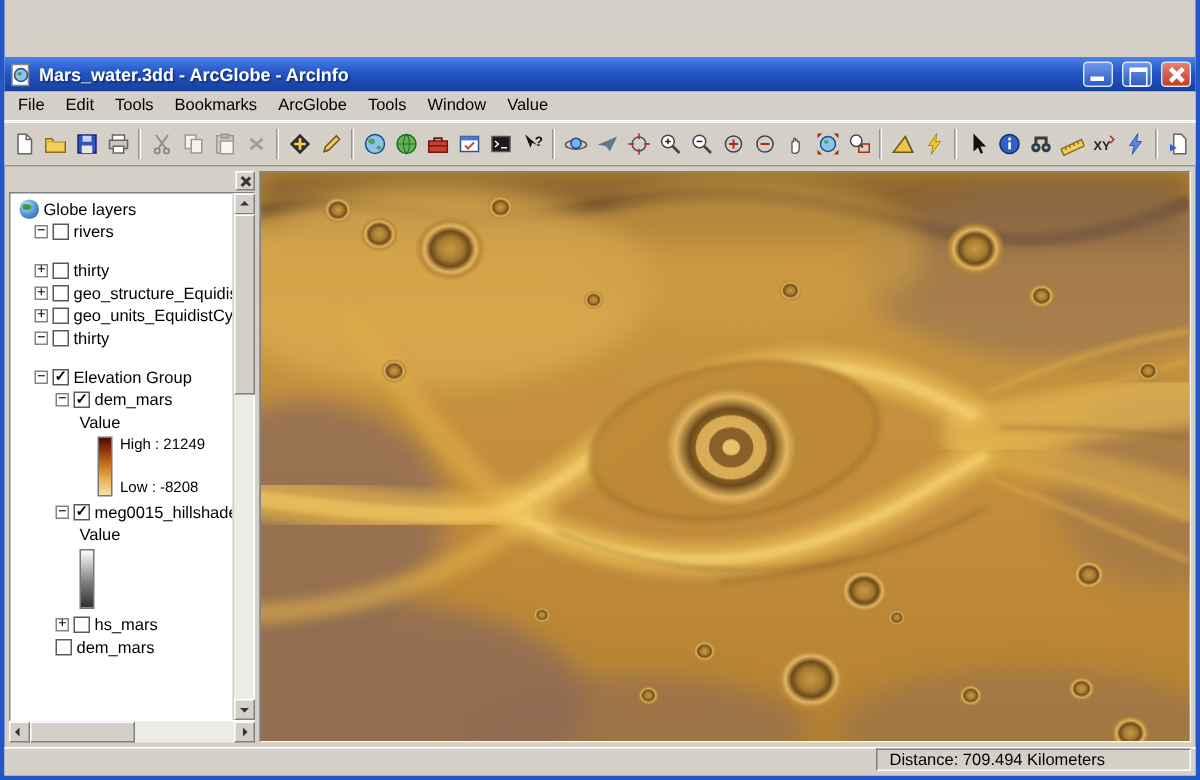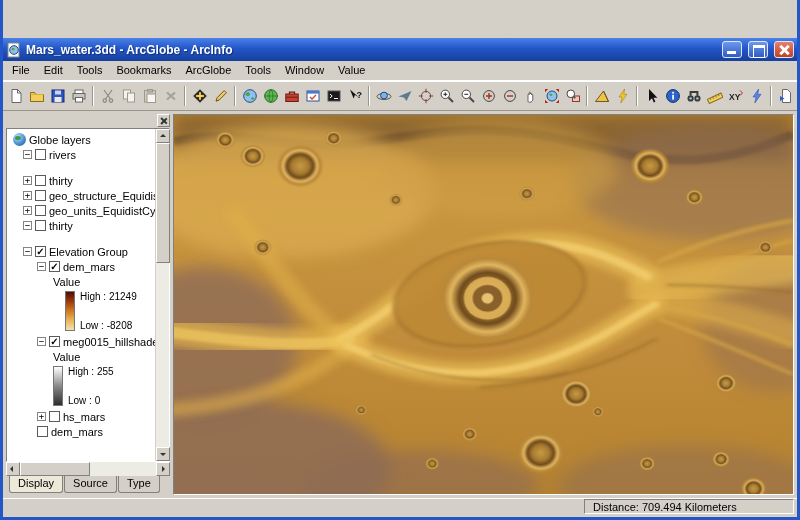--- a/index.html
+++ b/index.html
@@ -421,24 +421,20 @@
             <div class="trow" style="padding-left: 30px;">
               <span class="exp">−</span>
               <span class="chk">✓</span>
               <span class="lbl">meg0015_hillshade.t</span>
             </div>
             <div class="trow" style="padding-left: 46px;">
               <span class="lbl">Value</span>
             </div>
             <div class="ramp-row" style="padding-left: 46px;">
               <div class="ramp" style="background: linear-gradient(rgb(255, 255, 255), rgb(138, 138, 138), rgb(46, 46, 46));"></div>
-              <div class="ramp-labels">
-                <div>High : 255</div>
-                <div>Low : 0</div>
-              </div>
             </div>
             <div class="trow" style="padding-left: 30px;">
               <span class="exp">+</span>
               <span class="chk"></span>
               <span class="lbl">hs_mars</span>
             </div>
             <div class="trow" style="padding-left: 30px;">
               <span class="chk"></span>
               <span class="lbl">dem_mars</span>
             </div>
@@ -459,25 +455,20 @@
         <span class="sbtn">
             <span class="arr left"></span>
           </span>
         <span class="htrack">
             <span class="hthumb"></span>
           </span>
         <span class="sbtn">
             <span class="arr right"></span>
           </span>
       </div>
-      <div class="toc-tabs" id="toctabs">
-          <span class="tab active">Display</span>
-          <span class="tab">Source</span>
-          <span class="tab">Type</span>
-        </div>
     </div>
 
     <div class="map">
       <svg viewBox="0 0 628 424" preserveAspectRatio="none">
         <defs>
           <linearGradient id="baseG" x1="0" y1="0" x2="0" y2="1">
             <stop offset="0" stop-color="#B8852F"></stop>
               <stop offset=".25" stop-color="#C8953F"></stop>
             <stop offset=".6" stop-color="#C18C3B"></stop>
               <stop offset="1" stop-color="#B5822F"></stop>

